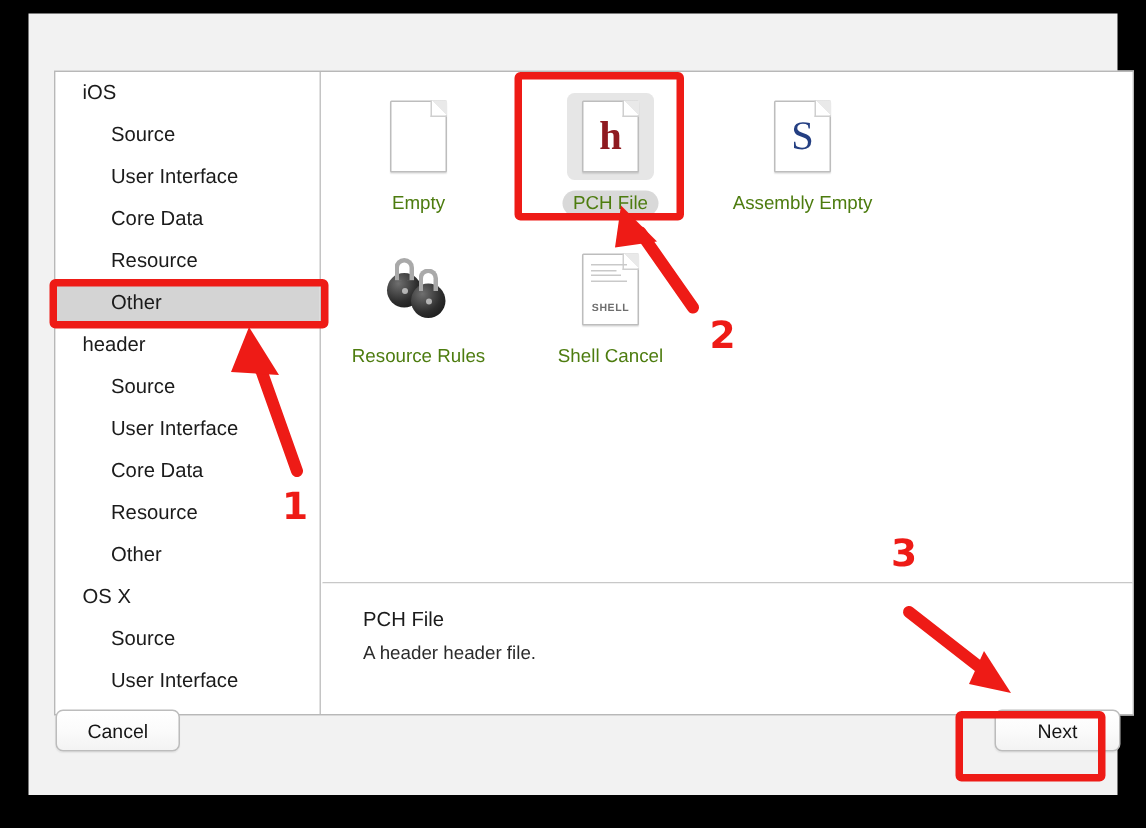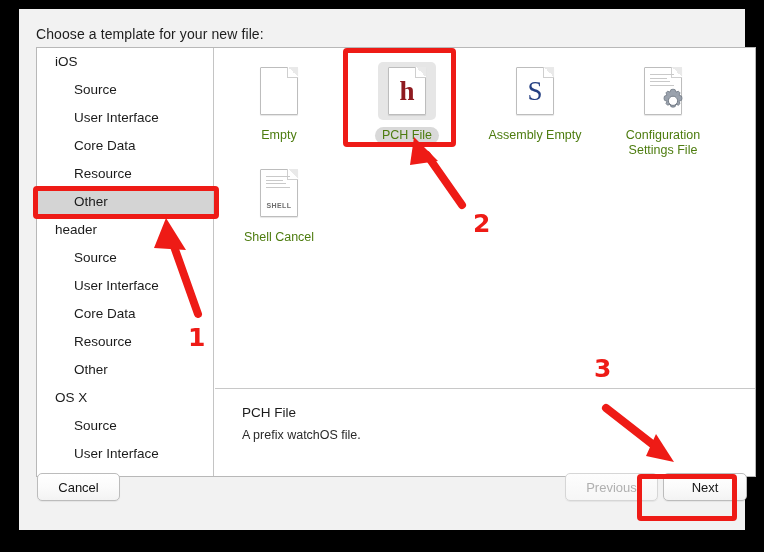--- a/index.html
+++ b/index.html
@@ -321,21 +321,20 @@
   .arrow-2 { left: 400px; top: 125px; }
   .arrow-3 { left: 598px; top: 400px; }
 </style>
 </head>
 <body>
 
 <div id="screen">
 
   <div class="dialog">
 
-    <div class="dialog-title">Choose a template for your new file:</div>
 
     <div class="content-panel">
 
       <div class="sidebar">
         <div class="side-row group">iOS</div>
         <div class="side-row child">Source</div>
         <div class="side-row child">User Interface</div>
         <div class="side-row child">Core Data</div>
         <div class="side-row child">Resource</div>
         <div class="side-row child selected">Other</div>
@@ -377,48 +376,38 @@
           <div class="tpl-cell">
             <div class="tpl-icon">
               <div class="doc">
                 <div class="fold"></div>
                 <div class="glyph glyph-s">S</div>
               </div>
             </div>
             <div class="tpl-label">Assembly Empty</div>
           </div>
 
+
+        </div>
+
+        <div class="tpl-row r2">
+
           <div class="tpl-cell">
             <div class="tpl-icon">
-              <div class="doc">
-                <div class="fold"></div>
-                <div class="lines">
-                    <i></i>
-                    <i></i>
-                    <i></i>
-                    <i></i>
+              <div class="locks">
+                <div class="lock back">
+                    <div class="dot"></div>
                   </div>
-                <div class="gear">
-                  <svg width="30" height="30" viewBox="0 0 30 30">
-                    <g fill="#9aa2ad" stroke="#6d7681" stroke-width="0.8">
-                      <path d="M15 3.2l2.1.5.9 2.4 2.4-.9 1.6 1.6-.9 2.4 2.4.9.5 2.1-.5 2.1-2.4.9.9 2.4-1.6 1.6-2.4-.9-.9 2.4-2.1.5-2.1-.5-.9-2.4-2.4.9-1.6-1.6.9-2.4-2.4-.9-.5-2.1.5-2.1 2.4-.9-.9-2.4 1.6-1.6 2.4.9.9-2.4z"></path>
-                    </g>
-                    <circle cx="15" cy="14.8" r="4.6" fill="#ffffff" stroke="#6d7681" stroke-width="0.9"></circle>
-                  </svg>
-                </div>
+                <div class="lock front">
+                    <div class="dot"></div>
+                  </div>
               </div>
             </div>
-            <div class="tpl-label">Configuration
-Settings File</div>
+            <div class="tpl-label">Resource Rules</div>
           </div>
-
-        </div>
-
-        <div class="tpl-row r2">
-
 
           <div class="tpl-cell">
             <div class="tpl-icon">
               <div class="doc">
                 <div class="fold"></div>
                 <div class="lines">
                     <i></i>
                     <i></i>
                     <i></i>
                     <i></i>
@@ -429,27 +418,26 @@
             <div class="tpl-label">Shell Cancel</div>
           </div>
 
         </div>
       </div>
 
       <div class="divider"></div>
 
       <div class="desc">
         <div class="desc-title">PCH File</div>
-        <div class="desc-text">A prefix watchOS file.</div>
+        <div class="desc-text">A header header file.</div>
       </div>
 
     </div>
 
     <div class="btn btn-cancel">Cancel</div>
-    <div class="btn btn-prev">Previous</div>
     <div class="btn btn-next">Next</div>
 
   </div>
 
   <div class="rbox rbox-other"></div>
   <div class="rbox rbox-pch"></div>
   <div class="rbox rbox-next"></div>
 
   <div class="arrow arrow-1">
     <svg width="70" height="115" viewBox="0 0 70 115">

